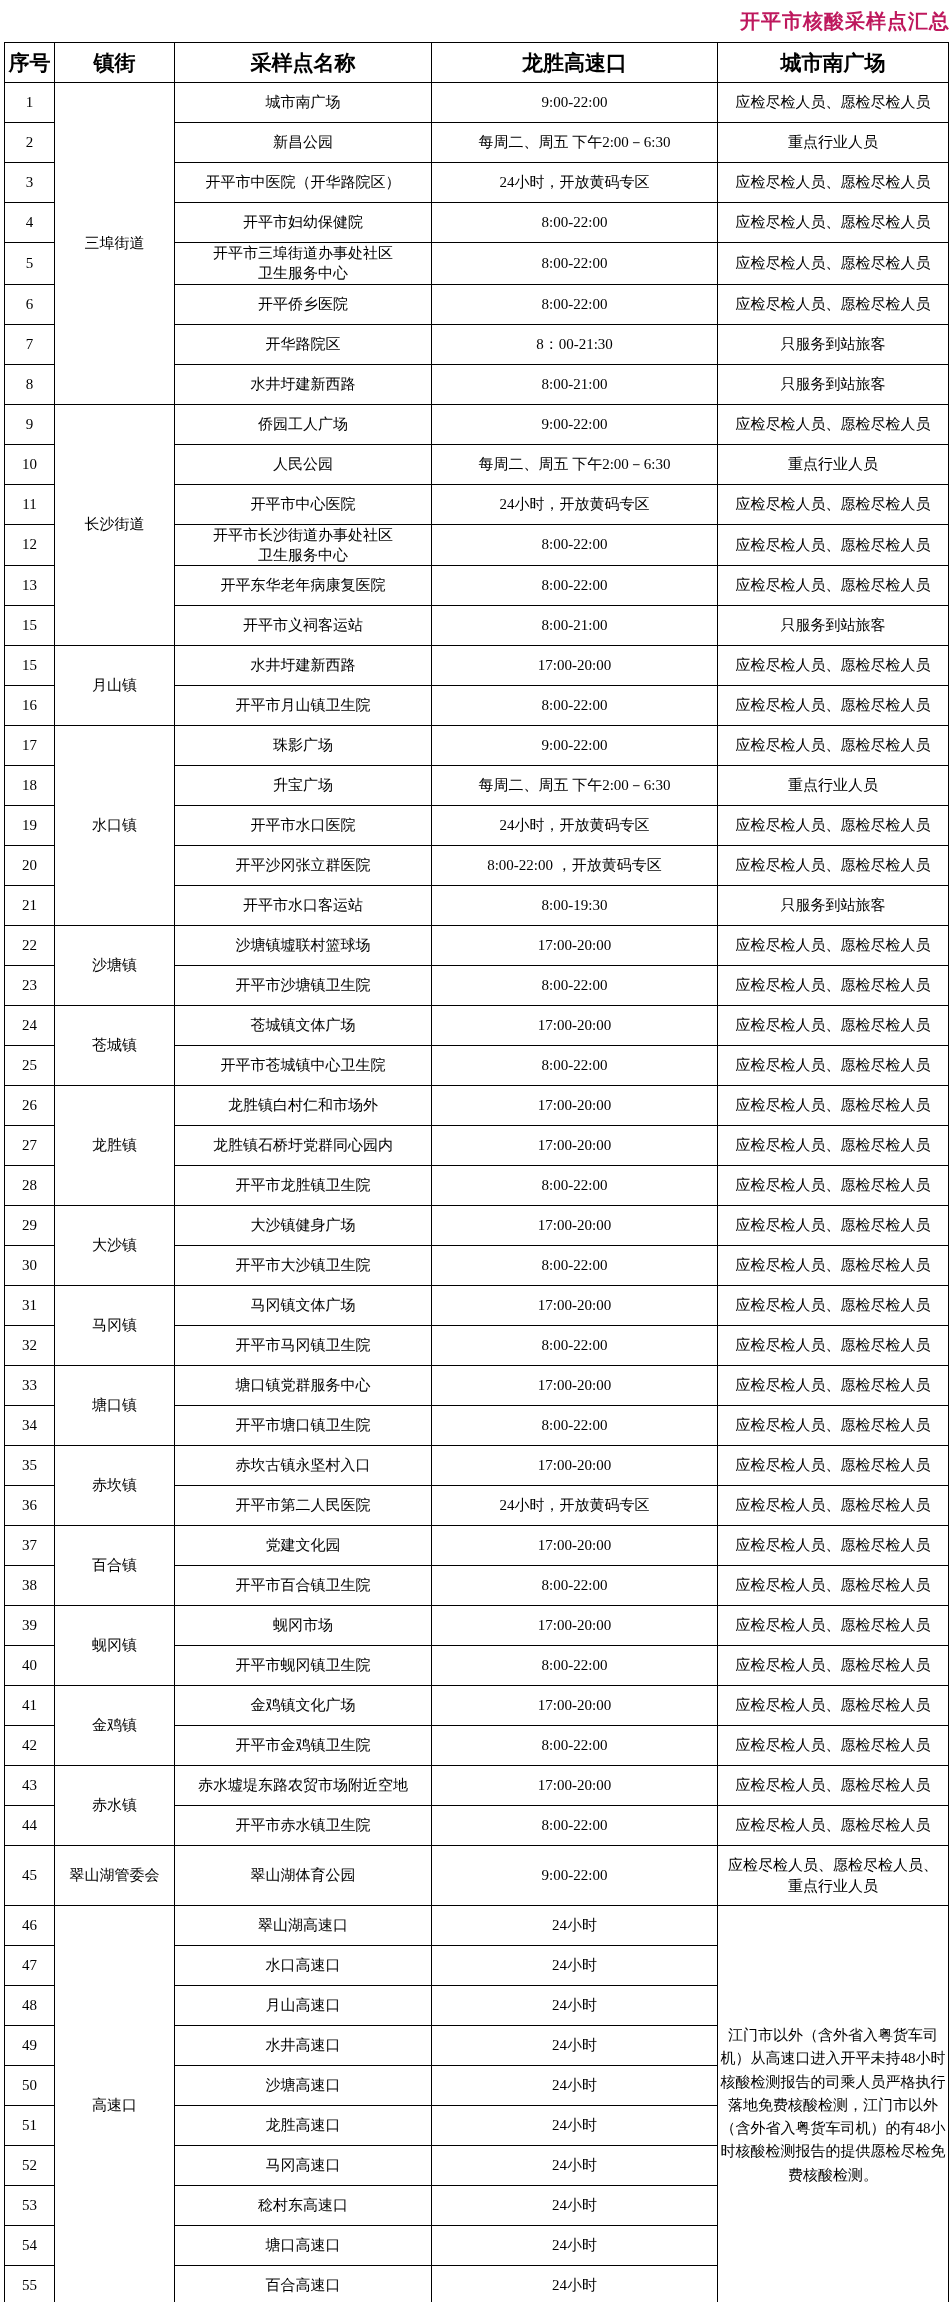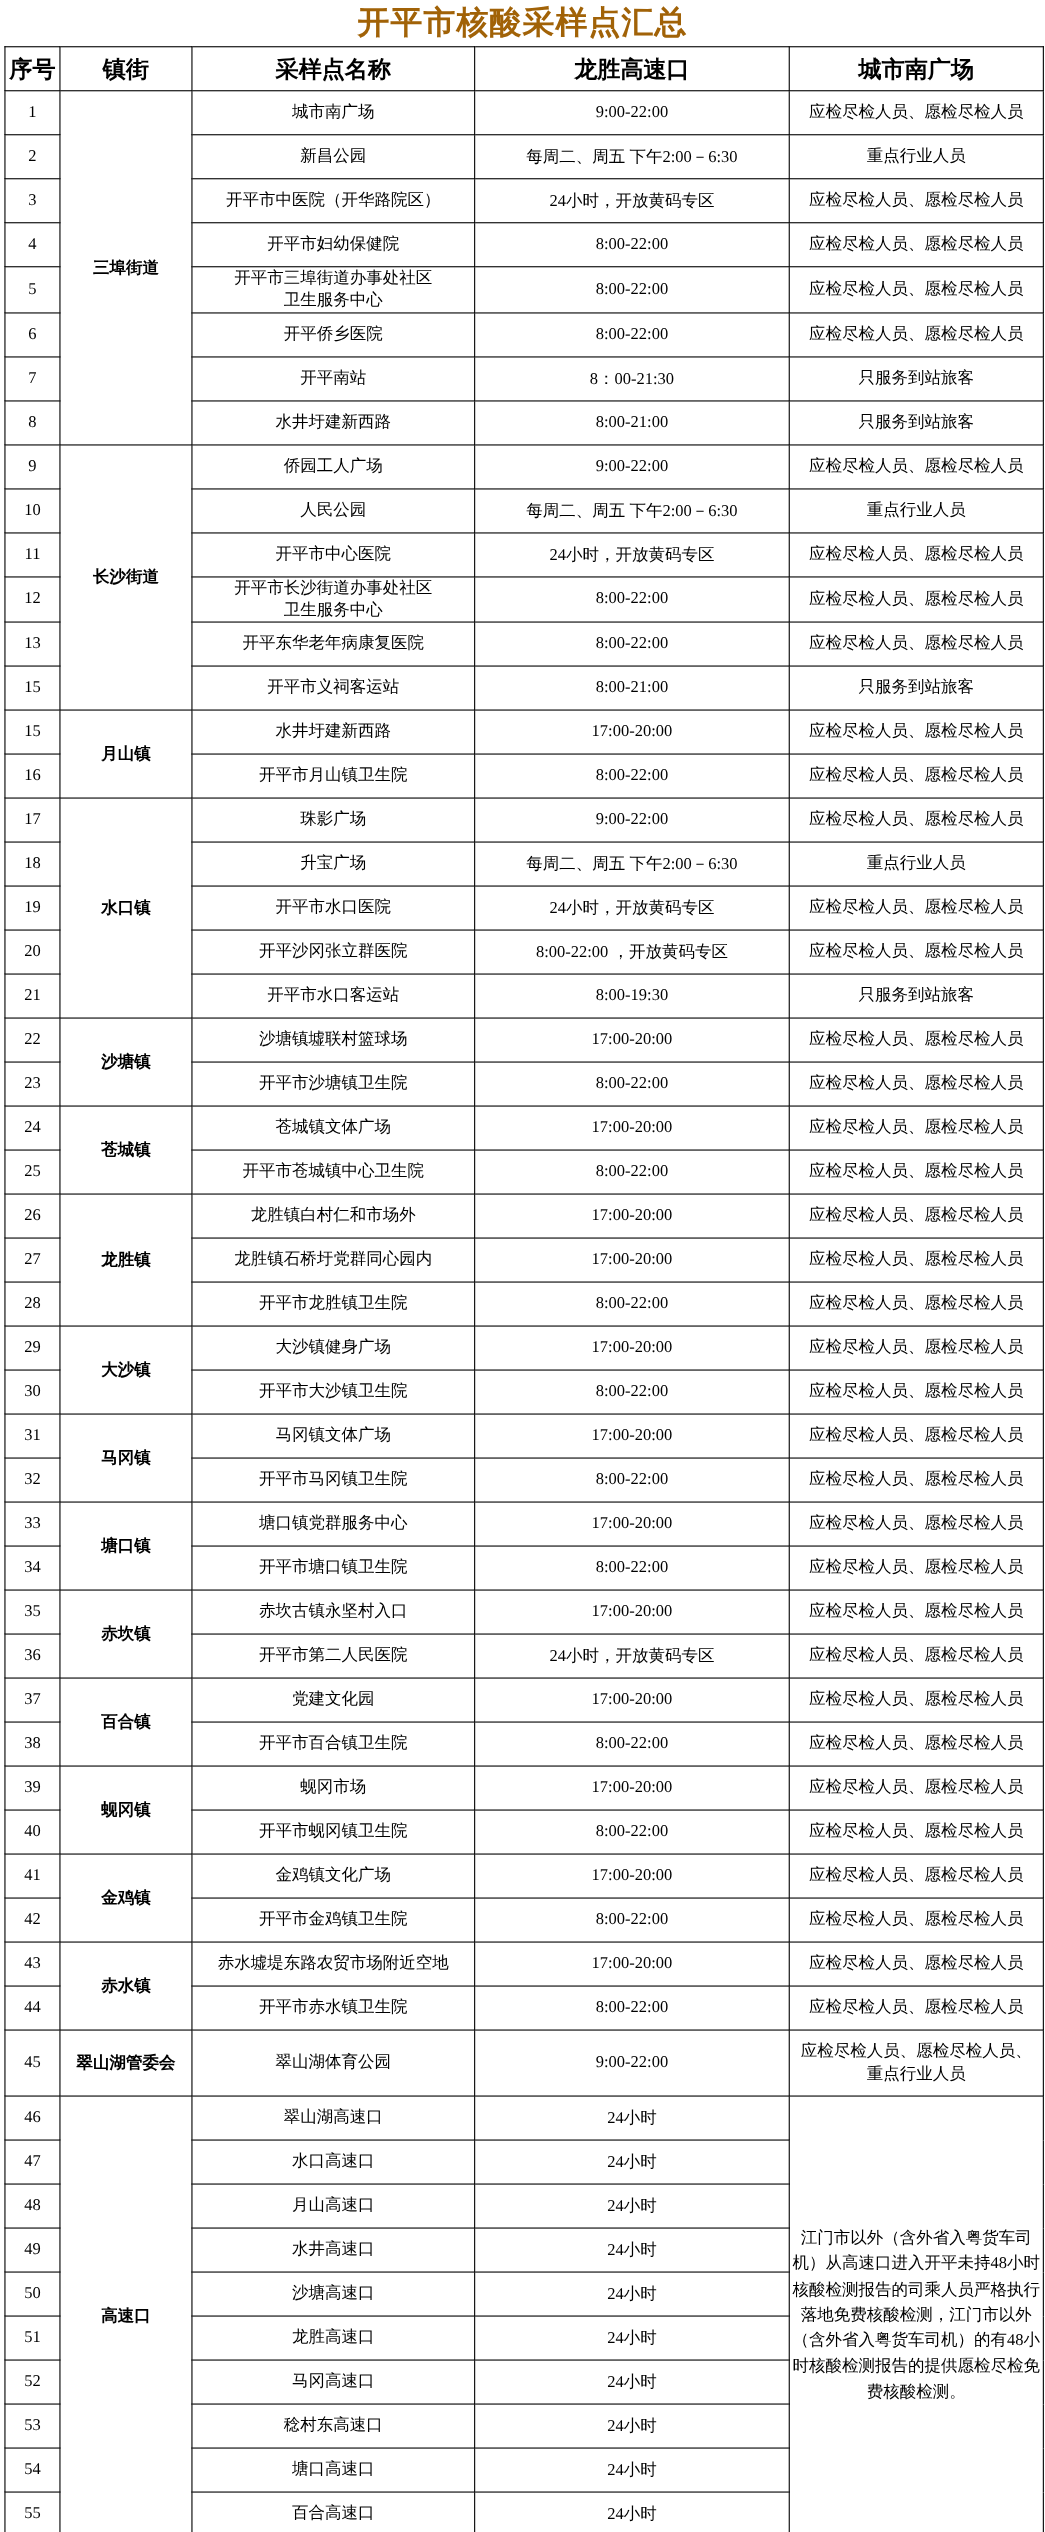--- a/index.html
+++ b/index.html
@@ -7,24 +7,24 @@
     width: 950px;
     height: 2302px;
     background: #ffffff;
     font-family: "Liberation Serif", "DejaVu Serif", serif;
     color: #000000;
     overflow: hidden;
   }
   .title {
     height: 42px;
     line-height: 42px;
-    text-align: center;
-    font-size: 29px;
+    text-align: right;
+    font-size: 20px;
     font-weight: bold;
-    color: #a16207;
+    color: #be185d;
     letter-spacing: 1px;
   }
   table.grid {
     border-collapse: collapse;
     table-layout: fixed;
     margin-left: 4px;
     width: 944px;
   }
   table.grid th, table.grid td {
     border: 1px solid #000000;
@@ -40,21 +40,21 @@
     height: 36px;
   }
   table.grid tr { height: 40px; }
   table.grid tr.tall { height: 60px; }
   col.c-seq  { width: 50px; }
   col.c-town { width: 120px; }
   col.c-name { width: 257px; }
   col.c-time { width: 286px; }
   col.c-cov  { width: 231px; }
   td.name, td.coverage { white-space: pre-line; line-height: 1.35; }
-  td.town { white-space: pre-line; font-weight: bold; }
+  td.town { white-space: pre-line; }
   td.note {
     font-size: 15px;
     line-height: 1.55;
     text-align: center;
     padding: 0 6px;
     white-space: normal;
   }
 </style>
 </head>
 <body>
@@ -112,21 +112,21 @@
           <td class="coverage">应检尽检人员、愿检尽检人员</td>
         </tr>
         <tr>
           <td class="seq">6</td>
           <td class="name">开平侨乡医院</td>
           <td class="time">8:00-22:00</td>
           <td class="coverage">应检尽检人员、愿检尽检人员</td>
         </tr>
         <tr>
           <td class="seq">7</td>
-          <td class="name">开平南站</td>
+          <td class="name">开华路院区</td>
           <td class="time">8：00-21:30</td>
           <td class="coverage">只服务到站旅客</td>
         </tr>
         <tr>
           <td class="seq">8</td>
           <td class="name">水井圩建新西路</td>
           <td class="time">8:00-21:00</td>
           <td class="coverage">只服务到站旅客</td>
         </tr>
         <tr>

